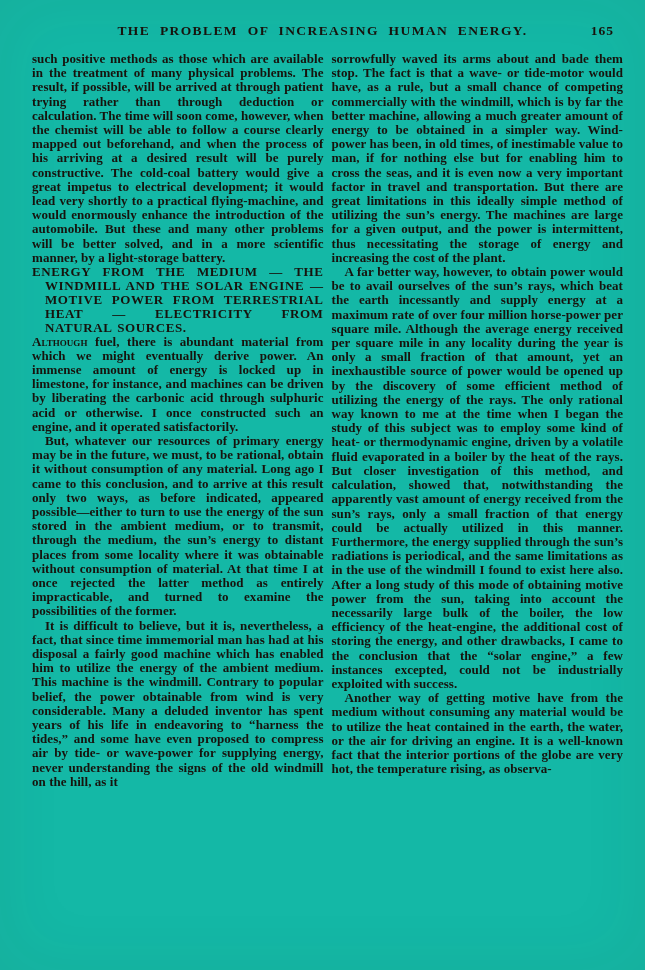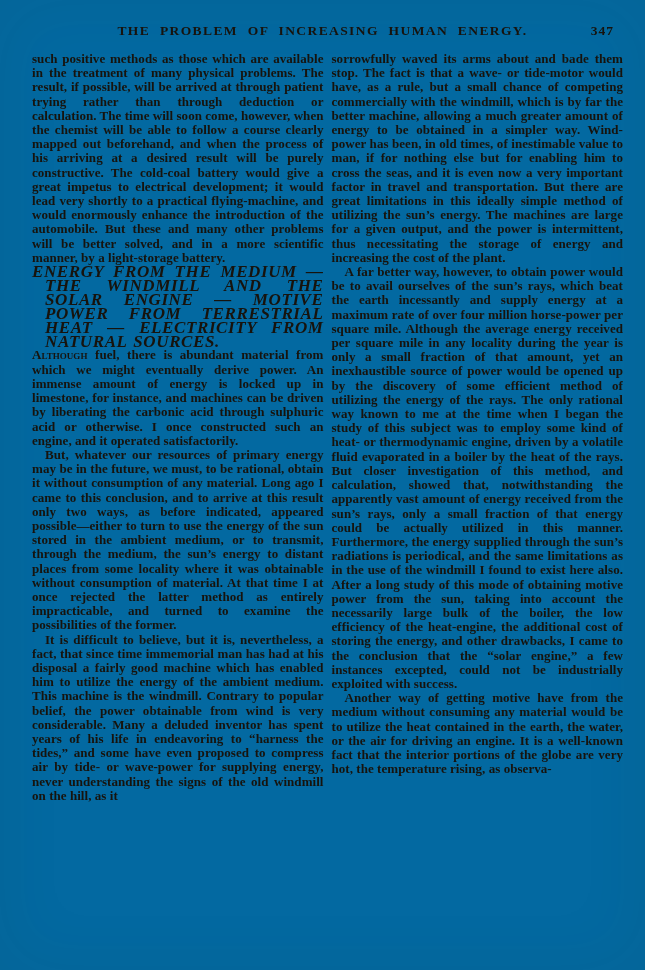--- a/index.html
+++ b/index.html
@@ -4,21 +4,21 @@
 <style>
   html, body {
     margin: 0;
     padding: 0;
     background: #e9e7e3;
   }
   .page {
     position: relative;
     width: 645px;
     height: 970px;
-    background: #0369a1;
+    background: #14b8a6;
     box-shadow: inset 0 0 70px rgba(60,50,30,0.07);
     overflow: hidden;
     font-family: "Liberation Serif", "DejaVu Serif", serif;
     font-weight: bold;
     color: #17130d;
     box-sizing: border-box;
   }
   .running-header {
     position: relative;
     padding-top: 23px;
@@ -48,40 +48,39 @@
     font-size: 13px;
     line-height: 14.2px;
     text-align: justify;
     hyphens: auto;
     -webkit-hyphens: auto;
     letter-spacing: 0.05px;
   }
   .col p { margin: 0; }
   .col p.indent { text-indent: 13px; }
   .section-heading {
-    font-size: 17px;
+    font-size: 13px;
     line-height: 13.9px;
     letter-spacing: 0.6px;
     word-spacing: 1.5px;
     margin: 12px 0 12px 0;
     padding-left: 13px;
     text-indent: -13px;
     text-align: justify;
-    font-style: italic;
   }
   .lead-smallcaps { font-variant: small-caps; }
 </style>
 </head>
 <body>
 
 <div class="page">
 
   <div class="running-header">
     <span>THE PROBLEM OF INCREASING HUMAN ENERGY.</span>
-    <span class="page-number">347</span>
+    <span class="page-number">165</span>
   </div>
 
   <div class="columns">
 
     <div class="col">
       <p>such positive methods as those which are available in the treatment of many physical problems. The result, if possible, will be arrived at through patient trying rather than through deduction or calculation. The time will soon come, however, when the chemist will be able to follow a course clearly mapped out beforehand, and when the process of his arriving at a desired result will be purely constructive. The cold-coal battery would give a great impetus to electrical development; it would lead very shortly to a practical flying-machine, and would enormously enhance the introduction of the automobile. But these and many other problems will be better solved, and in a more scientific manner, by a light-storage battery.</p>
 
       <p class="section-heading">ENERGY FROM THE MEDIUM — THE WINDMILL AND THE SOLAR ENGINE — MOTIVE POWER FROM TERRESTRIAL HEAT — ELECTRICITY FROM NATURAL SOURCES.</p>
 
       <p><span class="lead-smallcaps">Although</span><span> fuel, there is abundant material from which we might eventually derive power. An immense amount of energy is locked up in limestone, for instance, and machines can be driven by liberating the carbonic acid through sulphuric acid or otherwise. I once constructed such an engine, and it operated satisfactorily.</span></p>

